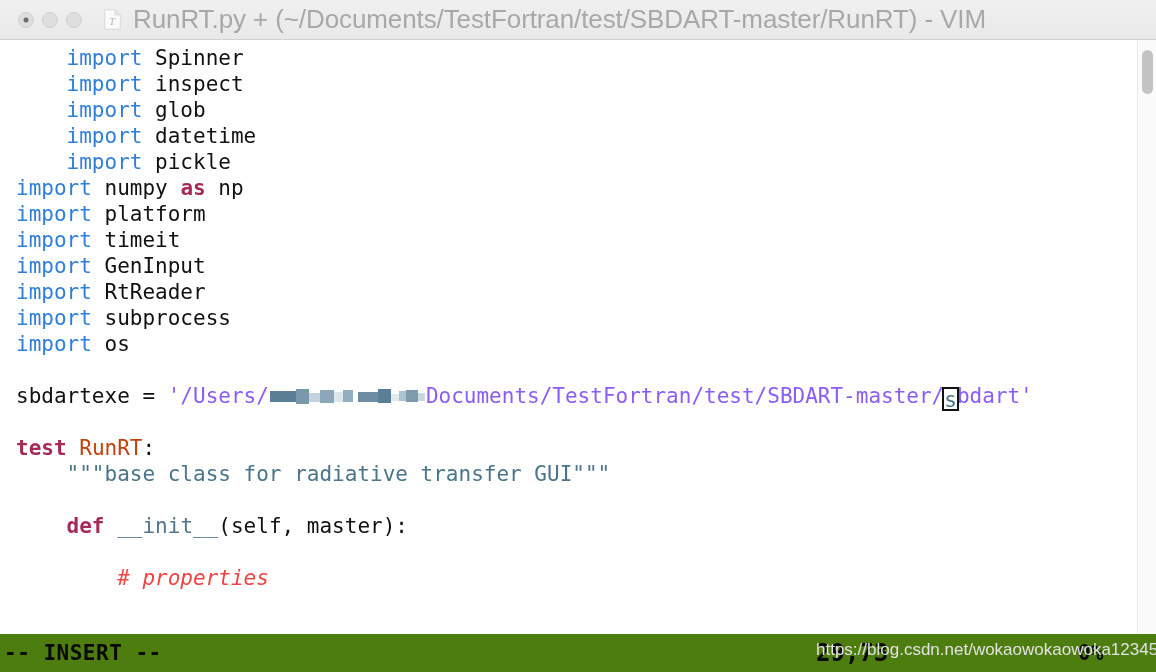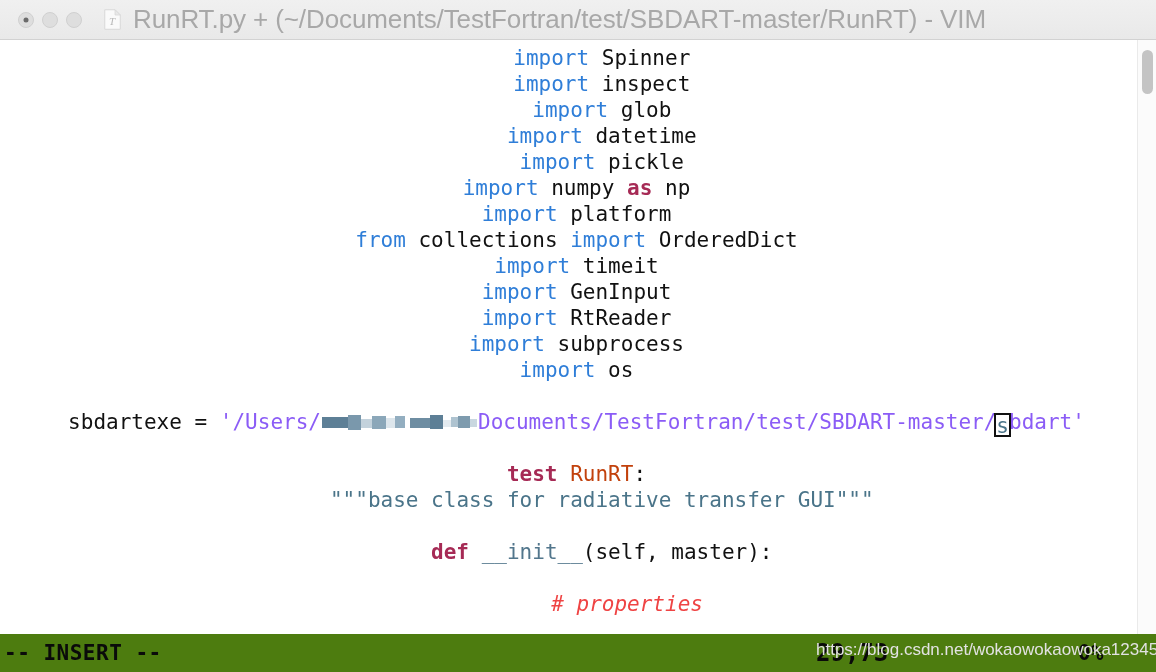--- a/index.html
+++ b/index.html
@@ -84,21 +84,20 @@
     position: relative;
     display: flex;
     overflow: hidden;
     background: #ffffff;
   }
   #code-area {
     flex: 1;
     position: relative;
     padding: 5px 0 0 12px;
     overflow: hidden;
-    text-align: center;
   }
   .line {
     height: 26px;
     line-height: 26px;
     font-size: 21px;
     white-space: pre;
     color: #111111;
     padding-left: 4px;
     letter-spacing: 0px;
   }
@@ -229,21 +228,20 @@
   <div id="editor-wrap">
 
     <div id="code-area">
         <div class="line"><span class="plain">    </span><span class="kw-import">import</span><span class="plain"> Spinner</span></div>
         <div class="line"><span class="plain">    </span><span class="kw-import">import</span><span class="plain"> inspect</span></div>
         <div class="line"><span class="plain">    </span><span class="kw-import">import</span><span class="plain"> glob</span></div>
         <div class="line"><span class="plain">    </span><span class="kw-import">import</span><span class="plain"> datetime</span></div>
         <div class="line"><span class="plain">    </span><span class="kw-import">import</span><span class="plain"> pickle</span></div>
         <div class="line"><span class="kw-import">import</span><span class="plain"> numpy </span><span class="kw-as">as</span><span class="plain"> np</span></div>
         <div class="line"><span class="kw-import">import</span><span class="plain"> platform</span></div>
-        <div class="line"><span class="kw-import">from</span><span class="plain"> collections </span><span class="kw-import">import</span><span class="plain"> OrderedDict</span></div>
         <div class="line"><span class="kw-import">import</span><span class="plain"> timeit</span></div>
         <div class="line"><span class="kw-import">import</span><span class="plain"> GenInput</span></div>
         <div class="line"><span class="kw-import">import</span><span class="plain"> RtReader</span></div>
         <div class="line"><span class="kw-import">import</span><span class="plain"> subprocess</span></div>
         <div class="line"><span class="kw-import">import</span><span class="plain"> os</span></div>
         <div class="line">&nbsp;</div>
         <div class="line"><span class="plain">sbdartexe = </span><span class="str">'/Users/</span><span class="redaction"><i style="left: 0px; top: 4px; width: 26px; height: 11px; background: rgb(93, 127, 150);"></i><i style="left: 26px; top: 2px; width: 13px; height: 15px; background: rgb(122, 152, 172);"></i><i style="left: 39px; top: 6px; width: 11px; height: 9px; background: rgb(195, 210, 220);"></i><i style="left: 50px; top: 3px; width: 14px; height: 13px; background: rgb(139, 167, 185);"></i><i style="left: 64px; top: 5px; width: 9px; height: 10px; background: rgb(221, 230, 236);"></i><i style="left: 73px; top: 3px; width: 10px; height: 12px; background: rgb(147, 174, 192);"></i><i style="left: 88px; top: 5px; width: 20px; height: 10px; background: rgb(110, 141, 162);"></i><i style="left: 108px; top: 2px; width: 13px; height: 14px; background: rgb(93, 127, 150);"></i><i style="left: 121px; top: 7px; width: 8px; height: 7px; background: rgb(227, 234, 239);"></i><i style="left: 129px; top: 4px; width: 7px; height: 10px; background: rgb(174, 195, 208);"></i><i style="left: 136px; top: 3px; width: 12px; height: 12px; background: rgb(126, 155, 174);"></i><i style="left: 148px; top: 6px; width: 7px; height: 8px; background: rgb(201, 215, 224);"></i></span><span class="str">Documents/TestFortran/test/SBDART-master/</span><span class="cursor">s</span><span class="str">bdart'</span></div>
         <div class="line">&nbsp;</div>
         <div class="line"><span class="kw-class">test</span><span class="plain"> </span><span class="cls-name">RunRT</span><span class="plain">:</span></div>
         <div class="line"><span class="plain">    </span><span class="docstr">"""base class for radiative transfer GUI"""</span></div>

